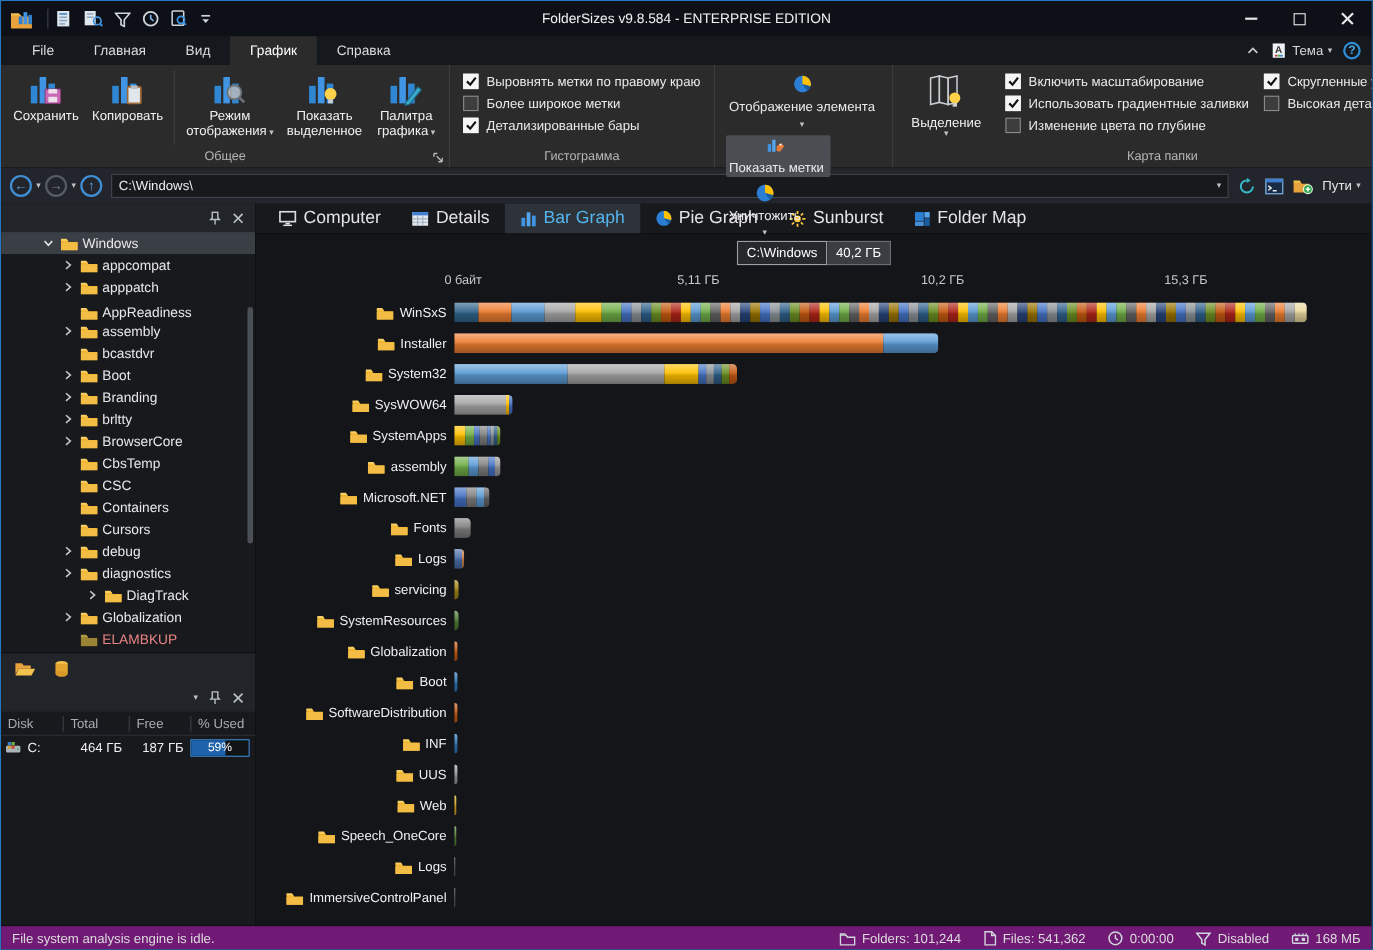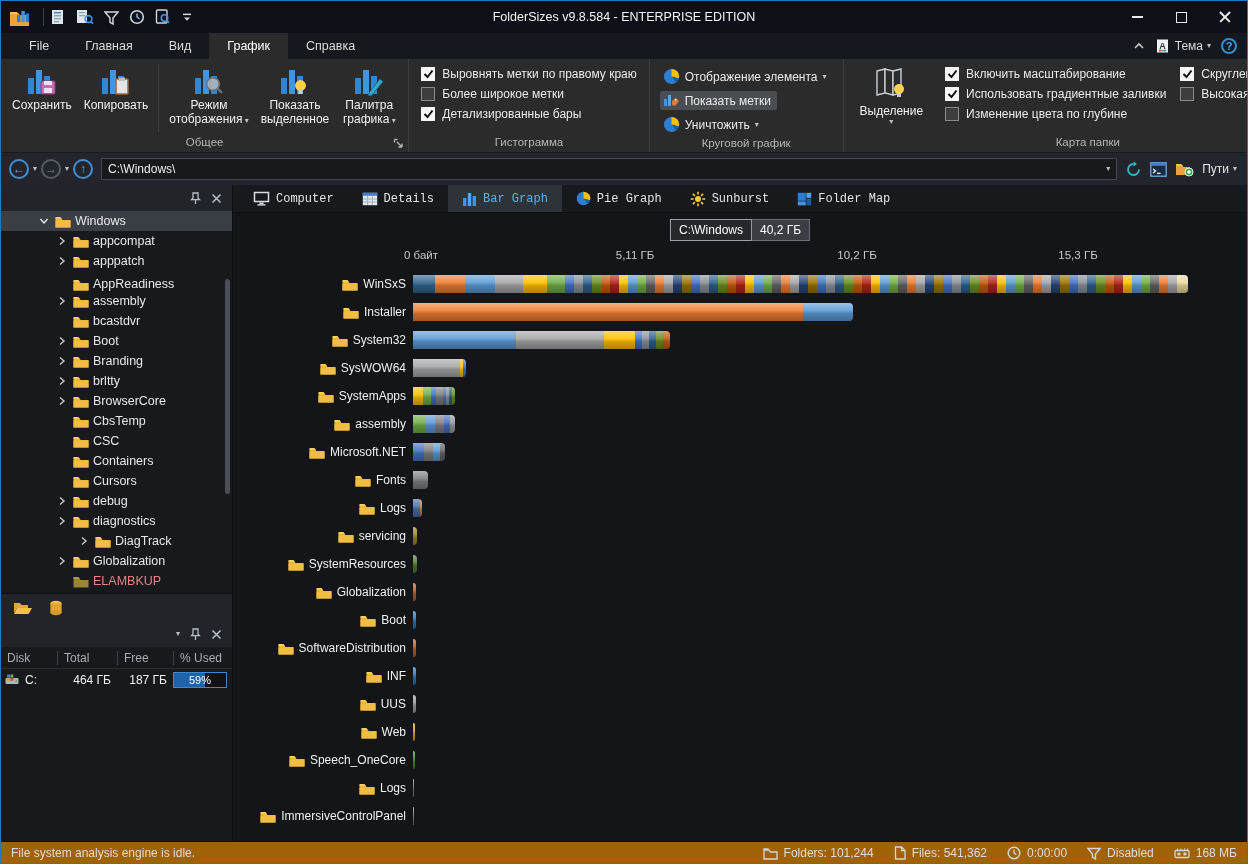--- a/index.html
+++ b/index.html
@@ -40,21 +40,21 @@
   .launcher { position:absolute; right:4px; bottom:3px; display:flex; }
   .rbtn { width:auto; min-width:66px; padding:2px 5px; display:flex; flex-direction:column; align-items:center; color:#f0f0f0; }
   .rbtn .ric { height:34px; display:flex; align-items:center; }
   .rbtn .rlbl { text-align:center; line-height:14px; font-size:12px; white-space:nowrap; }
   .rsep { width:1px; background:#3e3e3e; align-self:stretch; margin:2px 3px; }
   .cbcol { display:flex; flex-direction:column; justify-content:flex-start; gap:6px; padding-top:5px; }
   .cbrow { display:flex; align-items:center; gap:7px; white-space:nowrap; color:#eaeaea; }
   .cbx { width:14px; height:14px; flex:0 0 auto; border:1px solid #8a8a8a; background:#3d3d3d; display:flex; align-items:center; justify-content:center; }
   .cbx.checked { background:#f5f5f5; border-color:#f5f5f5; }
   .pitems { display:flex; flex-direction:column; gap:4px; padding-top:4px; }
-  .pitem { display:flex; align-items:center; gap:5px; padding:2px 6px 2px 3px; white-space:nowrap; color:#eaeaea; border-radius:2px; }
+  .pitem { display:flex; align-items:center; gap:5px; padding:2px 6px 2px 3px; white-space:nowrap; color:#eaeaea; border-radius:2px;flex-direction:column; }
   .pitem.active { background:#4a4e53; }
   .mapbody { display:flex; gap:14px; }
   .bigbtn { display:flex; flex-direction:column; align-items:center; padding:2px 8px; color:#f0f0f0; }
   .bigbtn .ric { height:40px; display:flex; align-items:center; }
 
   
   .addressbar { height:32px; background:#22262c; display:flex; align-items:center; gap:4px; padding:0 8px; flex:0 0 auto; }
   .navcirc { width:20px; height:20px; border-radius:50%; border:2px solid #3f8fd6; display:flex; align-items:center; justify-content:center; color:#5aa7e8; font-size:12px; }
   .navcirc.dim { border-color:#565c64; color:#7c838c; }
   .addrfield { flex:1; height:22px; background:#17191d; border:1px solid #41464d; display:flex; align-items:center; padding:0 6px; color:#ededed; margin:0 4px; }
@@ -81,38 +81,38 @@
   .dc1 { width:60px; text-align:right; padding-right:6px; }
   .dc2 { width:56px; text-align:right; padding-right:6px; }
   .dc3 { width:57px; }
   .pbar { position:relative; width:54px; height:16px; border:1px solid #3f87d2; background:#101214; }
   .pfill { position:absolute; left:0; top:0; bottom:0; background:#1e62ab; }
   .ptext { position:absolute; inset:0; display:flex; align-items:center; justify-content:center; font-size:11px; color:#fff; }
   .sidefill { flex:1; background:#17191d; }
 
   .content { flex:1; display:flex; flex-direction:column; min-width:0; }
   .tabbar { height:28px; background:#17191d; display:flex; align-items:stretch; padding-left:6px; flex:0 0 auto; border-bottom:1px solid #0c0e10; }
-  .vtab { display:flex; align-items:center; gap:6px; padding:0 14px; color:#e4e4e4; font-size:12px;font-family:Liberation Mono, monospace; }
+  .vtab { display:flex; align-items:center; gap:6px; padding:0 14px; color:#e4e4e4; font-size:16px; }
   .vtab.active { background:#2d3339; color:#54b6f0; }
   .chart { flex:1; position:relative; background:#131518; overflow:hidden; }
   .badge { position:absolute; top:6px; left:50%; transform:translateX(-50%); display:flex; height:22px; }
   .badge .b1 { background:#26282c; border:1px solid #9aa0a6; padding:0 8px; display:flex; align-items:center; color:#fff; }
   .badge .b2 { background:#3a3d42; border:1px solid #6a6f75; border-left:none; padding:0 8px; display:flex; align-items:center; color:#fff; }
   .axis { position:absolute; top:36px; left:180px; right:0; height:16px; color:#c9c9c9; font-size:11.5px; }
   .tick { position:absolute; transform:translateX(-50%); white-space:nowrap; }
   .crows { position:absolute; top:62px; left:0; right:0;text-align:center; }
   .crow { height:18px; margin-bottom:10px; display:flex; align-items:center; }
   .clabel { width:180px; flex:0 0 auto; display:flex; align-items:center; justify-content:flex-end; gap:5px; padding-right:7px; white-space:nowrap; color:#f0f0f0; }
   .cbar { position:relative; height:18px; display:flex; border-radius:0 4px 4px 0; overflow:hidden; }
   .cbar::after { content:""; position:absolute; inset:0; pointer-events:none;
      background:linear-gradient(180deg, rgba(255,255,255,.40), rgba(255,255,255,.10) 42%, rgba(0,0,0,.15) 58%, rgba(0,0,0,.32)); }
   .seg { height:100%; flex:0 0 auto; }
 
   
-  .statusbar { height:22px; background:#a16207; border-top:1px solid #0d0f12; display:flex; align-items:center; padding:0 10px; flex:0 0 auto; color:#dcdcdc; }
+  .statusbar { height:22px; background:#701a75; border-top:1px solid #0d0f12; display:flex; align-items:center; padding:0 10px; flex:0 0 auto; color:#dcdcdc; }
   .sitems { margin-left:auto; display:flex; align-items:center; gap:20px; }
   .sitem { display:flex; align-items:flex-end; gap:6px; }
   svg { display:block; }
 </style>
 </head>
 <body>
 
 <div class="window">
 
   <div class="titlebar">

